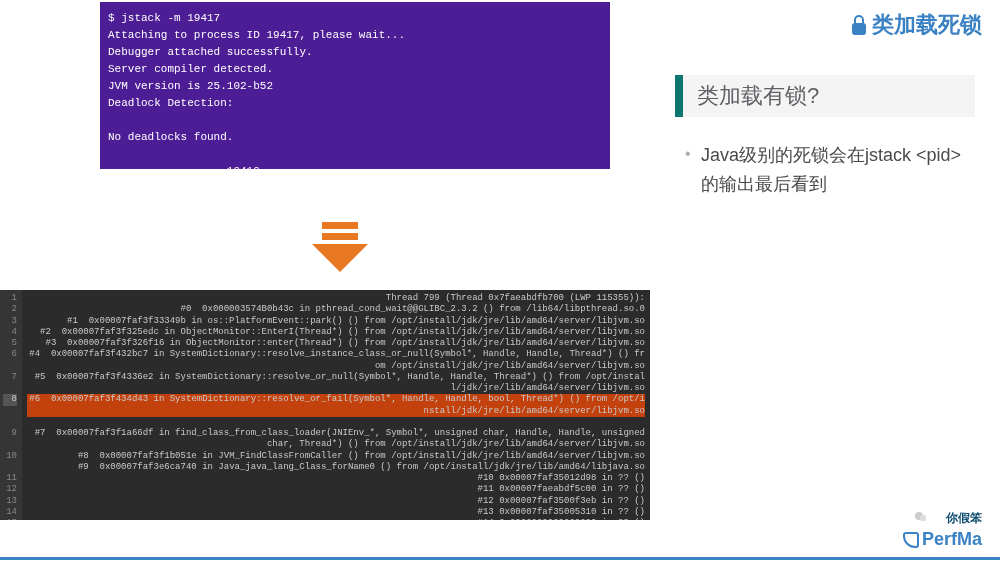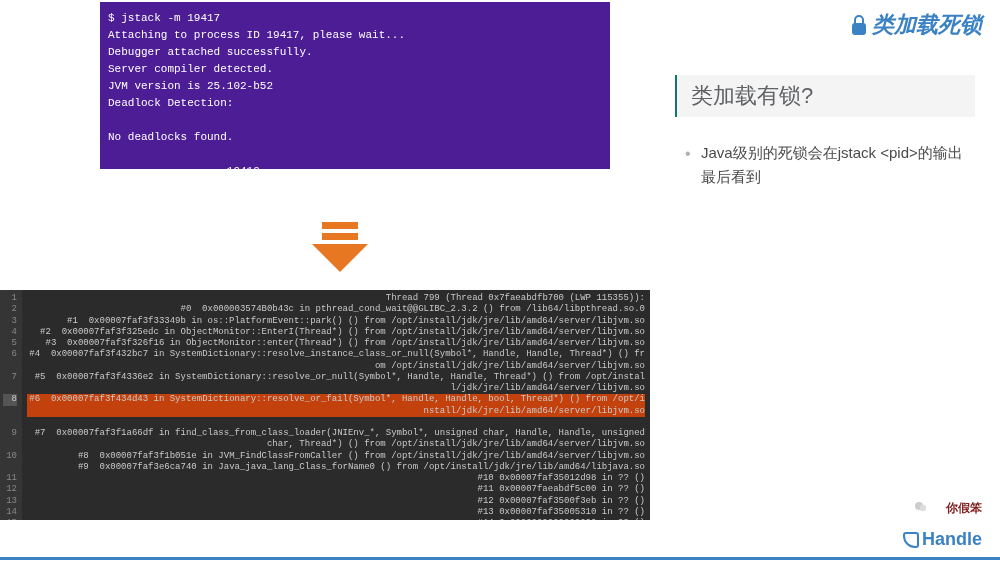--- a/index.html
+++ b/index.html
@@ -14,21 +14,20 @@
     .header-title {
       position: absolute;
       top: 10px;
       right: 18px;
       color: #3b82c4;
       font-size: 22px;
       font-weight: 600;
       display: flex;
       align-items: center;
       gap: 4px;
-      font-style: italic;
     }
     .lock-icon {
       width: 18px;
       height: 22px;
       display: inline-block;
     }
     .terminal-top {
       position: absolute;
       top: 2px;
       left: 100px;
@@ -105,31 +104,31 @@
     .sidebar {
       position: absolute;
       top: 75px;
       right: 25px;
       width: 300px;
     }
     .side-heading {
       color: #606266;
       font-size: 22px;
       padding: 6px 0 6px 14px;
-      border-left: 2px solid #0f766e;
+      border-left: 8px solid #0f766e;
       background: #f4f4f4;
       margin-bottom: 24px;
     }
     .side-list {
       padding-left: 10px;
     }
     .side-list li {
       list-style: none;
       color: #4a4a4a;
-      font-size: 15px;
+      font-size: 18px;
       line-height: 1.6;
       margin-bottom: 24px;
       position: relative;
       padding-left: 16px;
     }
     .side-list li::before {
       content: "•";
       color: #b0b0b0;
       position: absolute;
       left: 0;
@@ -141,25 +140,25 @@
       right: 18px;
       color: #3b82c4;
       font-size: 18px;
       font-weight: 600;
       display: flex;
       flex-direction: column;
       align-items: flex-end;
     }
     .footer-logo .small {
       font-size: 12px;
-      color: #7f1d1d;
+      color: #0c4a6e;
       display: flex;
       align-items: center;
       gap: 18px;
-      margin-bottom: 12px;
+      margin-bottom: 2px;
     }
     .perfma {
       display: flex;
       align-items: center;
       gap: 3px;
     }
     .perfma-icon {
       width: 16px;
       height: 16px;
       border: 2px solid #3b82c4;
@@ -266,17 +265,17 @@
     <span>
       <svg width="14" height="12" viewBox="0 0 14 12">
           <circle cx="5" cy="5" r="4" fill="#ccc"></circle>
           <circle cx="9" cy="7" r="3.2" fill="#ddd"></circle>
         </svg>
     </span>
     <span>你假笨</span>
   </div>
   <div class="perfma">
     <span class="perfma-icon"></span>
-    <span>Handle</span>
+    <span>PerfMa</span>
   </div>
 </div>
 
 <div class="bottom-line"></div>
 
 </body></html>

